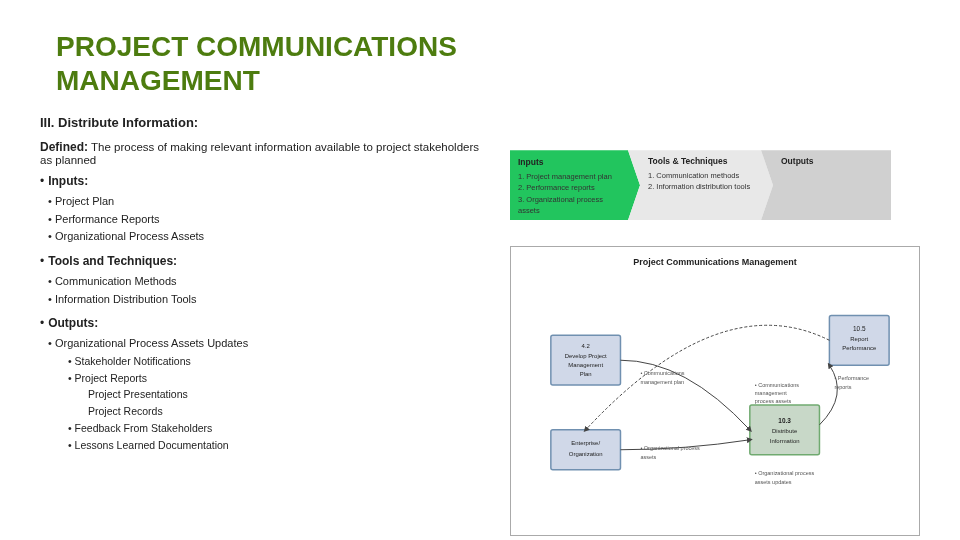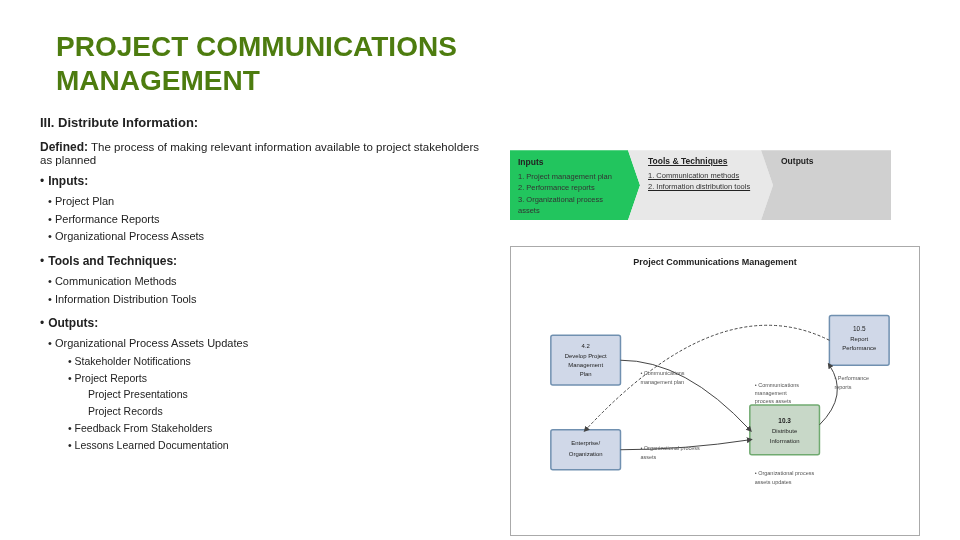--- a/index.html
+++ b/index.html
@@ -106,21 +106,20 @@
       padding-right: 20px;
       justify-content: flex-end;
     }
     .arrow-box-tools {
       background: #e8e8e8;
       width: 145px;
       clip-path: polygon(0 0, calc(100% - 12px) 0, 100% 50%, calc(100% - 12px) 100%, 0 100%, 12px 50%);
       padding-left: 20px;
       padding-right: 20px;
       margin-left: -12px;
-      text-decoration: underline;
     }
     .arrow-box-outputs {
       background: #d0d0d0;
       width: 130px;
       clip-path: polygon(0 0, 100% 0, 100% 100%, 0 100%, 12px 50%);
       padding-left: 20px;
       margin-left: -12px;
     }
     .arrow-box-title {
       font-size: 8.5px;

